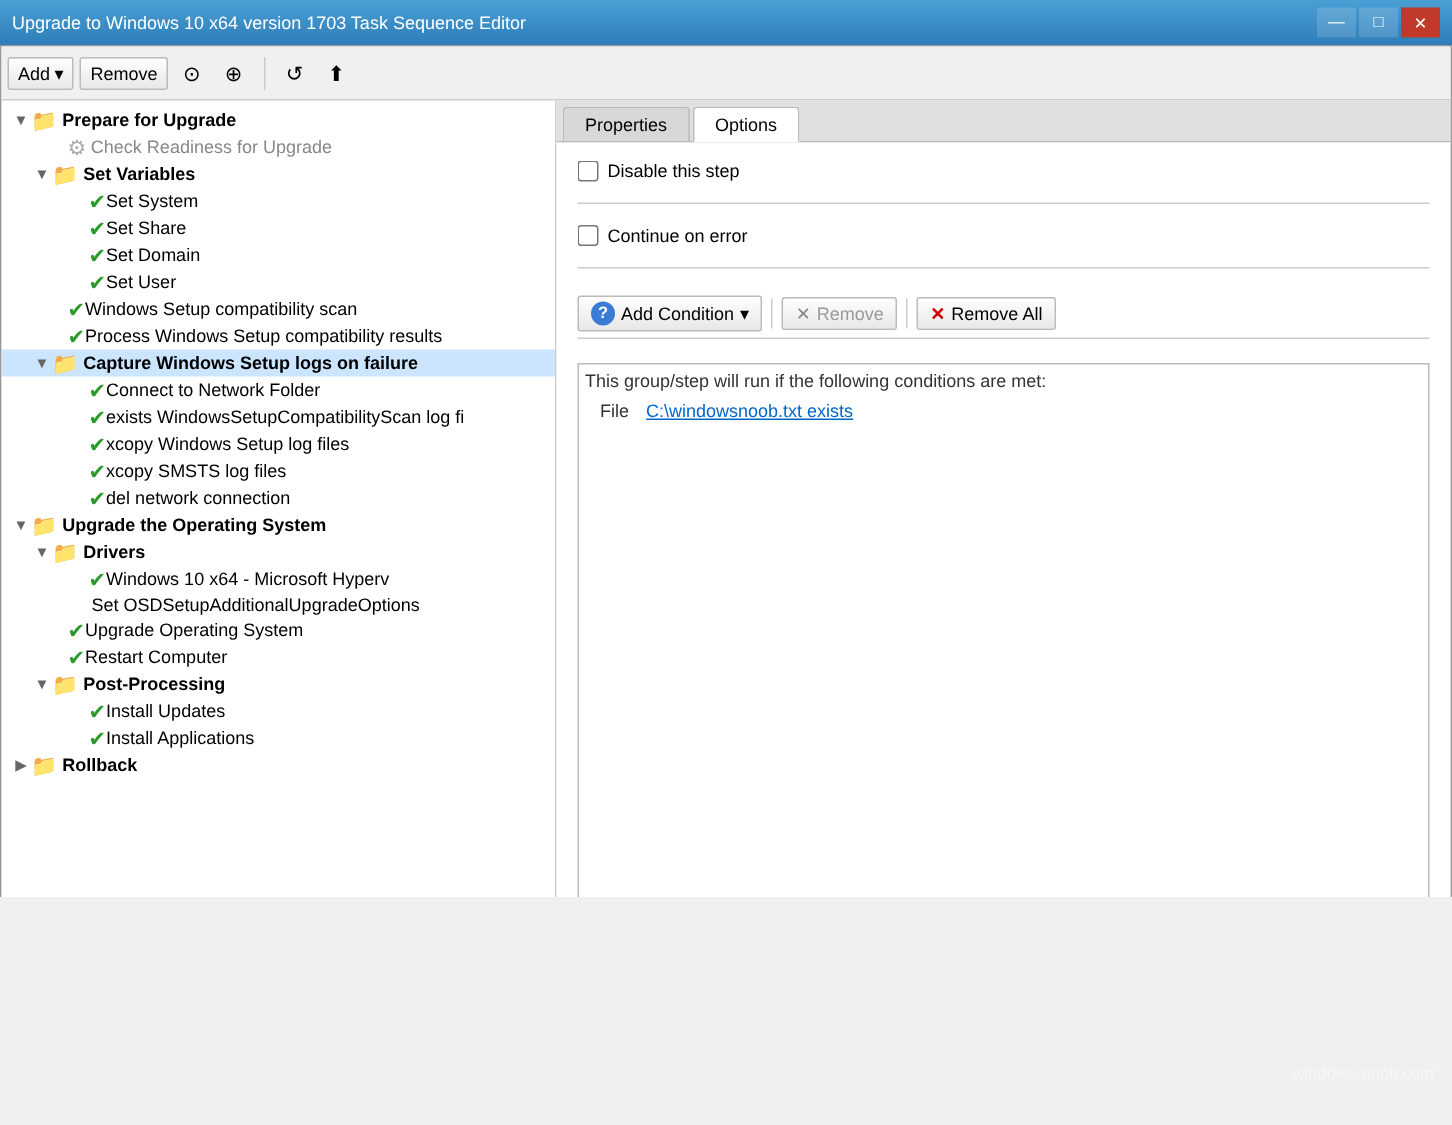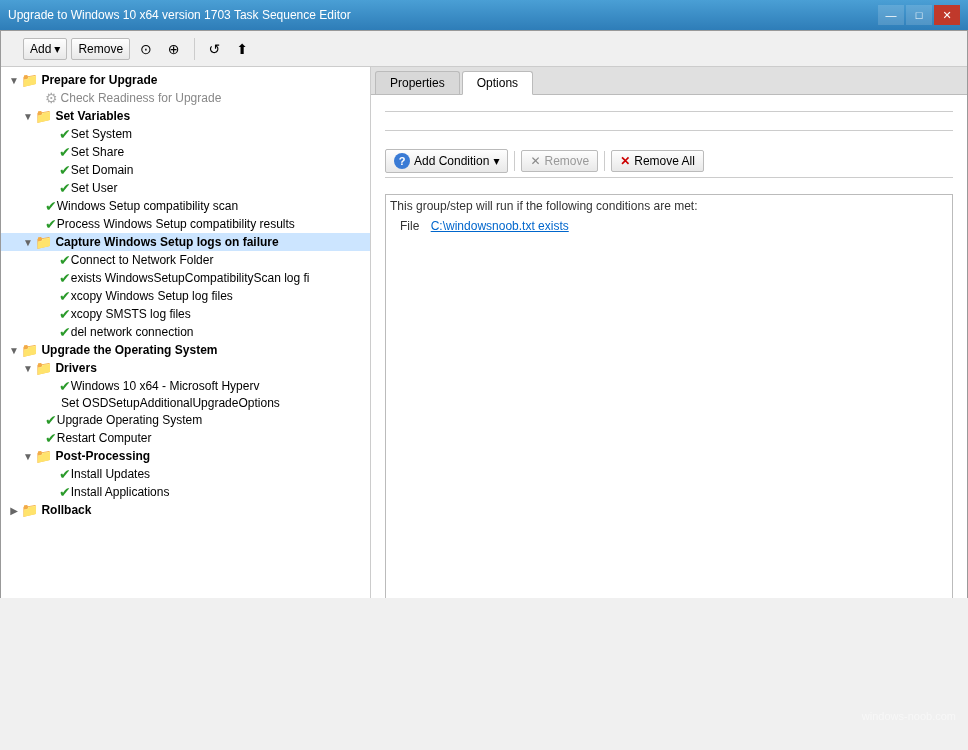--- a/index.html
+++ b/index.html
@@ -51,21 +51,21 @@
       flex-direction: column;
       height: calc(750px - 30px);
       border: 1px solid #999;
       background: #f5f5f5;
     }
 
     
     .toolbar {
       display: flex;
       align-items: center;
-      padding: 4px 22px;
+      padding: 4px 4px;
       gap: 4px;
       background: #f0f0f0;
       border-bottom: 1px solid #ccc;
       height: 36px;
     }
     .toolbar-btn {
       display: flex;
       align-items: center;
       gap: 3px;
       padding: 3px 6px;
@@ -522,23 +522,31 @@
           <div class="tab">
             <span>Properties</span>
           </div>
           <div class="tab active">
             <span>Options</span>
           </div>
         </div>
 
         <div class="tab-content">
 
+          <div class="checkbox-row">
+            <input type="checkbox" id="disable-step" style="">
+            <label for="disable-step">Disable this step</label>
+          </div>
 
           <hr class="divider">
 
+          <div class="checkbox-row">
+            <input type="checkbox" id="continue-error" style="">
+            <label for="continue-error">Continue on error</label>
+          </div>
 
           <hr class="divider">
 
           <div class="conditions-toolbar">
             <button class="cond-btn">
               <span class="question-icon">?</span>
               <span>Add Condition</span>
               <span>▾</span>
             </button>
             <div class="cond-separator"></div>

